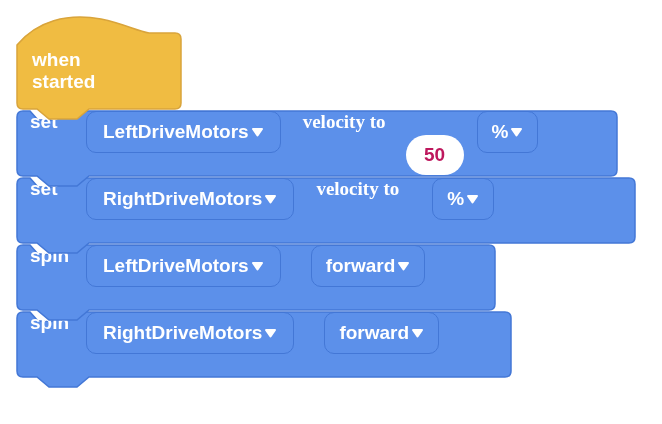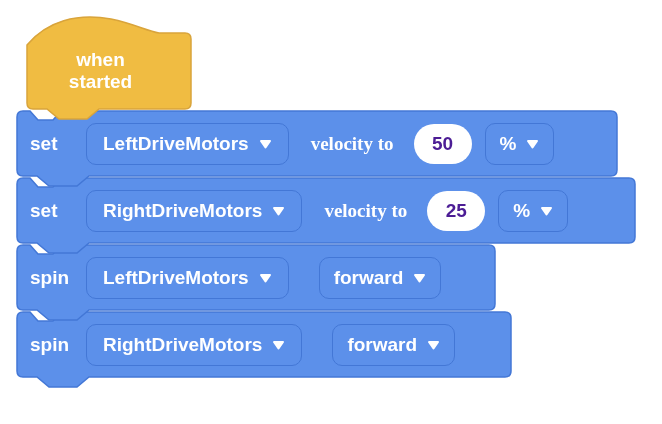--- a/index.html
+++ b/index.html
@@ -23,70 +23,71 @@
   }
   .block svg.shape {
     position: absolute;
     left: -1px;
     top: -1px;
     pointer-events: none;
   }
   .row {
     position: relative;
     display: flex;
-    align-items: center;
+    align-items: flex-start;
     height: 65px;
     padding-left: 13px;
   }
   .hat-row {
     position: relative;
     display: flex;
     align-items: center;
     margin-top: 16px;
     height: 76px;
     padding-left: 15px;
   }
   .keyword { width: 56px; flex: 0 0 auto; }
   .dropdown {
     display: inline-flex;
     align-items: center;
     justify-content: center;
-    gap: 10px;
+    gap: 2px;
     height: 42px;
     padding: 0 16px;
     border: 1.5px solid #4377d6;
     border-radius: 10px;
     white-space: nowrap;
     cursor: pointer;
   }
   .mid-label { margin: 0 20px 0 22px; white-space: nowrap; font-family: Liberation Serif, serif; }
   .value-pill {
     display: inline-flex;
     align-items: center;
     justify-content: center;
     min-width: 58px;
     height: 40px;
     padding: 0 12px;
     border-radius: 20px;
     background: #ffffff;
-    color: #4c1d95;
+    color: #be185d;
     font-weight: bold;
     font-size: 19px;
     cursor: text;
+    margin-top: 24px;
   }
   .unit-dd { margin-left: 13px; padding: 0 14px; }
   .dir-dd { margin-left: 30px; padding: 0 14px; }
   .arrow-icon { display: inline-flex; align-items: center; }
 </style>
 </head>
 <body>
 
 <div id="canvas">
 
-  <div class="block" style="left:27px; top:17px; width:132px; height:92px; z-index:5;text-align:center;">
+  <div class="block" style="left:17px; top:17px; width:132px; height:92px; z-index:5;">
     <svg class="shape" width="166" height="106" viewBox="-1 -1 166 106">
       <path d="M 0 28 C 20 4 50 -4 84 2 C 108 7 120 14 132 16 H 158 Q 164 16 164 22 V 86 Q 164 92 158 92 H 72 L 60 102 H 32 L 20 92 H 6 Q 0 92 0 86 Z" fill="#f0bc42" stroke="#d9a43b" stroke-width="1.5"></path>
     </svg>
     <div class="hat-row">
       <span>when started</span>
     </div>
   </div>
 
   <div class="block" style="left:17px; top:111px; width:600px; height:65px; z-index:4;">
     <svg class="shape" width="602" height="78" viewBox="-1 -1 602 78">
@@ -123,21 +124,20 @@
       <span class="keyword">set</span>
       <span class="dropdown">
         <span>RightDriveMotors</span>
         <span class="arrow-icon">
           <svg width="13" height="10" viewBox="0 0 13 10">
               <path d="M 2 2 H 11 L 6.5 8.5 Z" fill="#ffffff" stroke="#ffffff" stroke-width="2" stroke-linejoin="round"></path>
             </svg>
         </span>
       </span>
       <span class="mid-label">velocity to</span>
-      <span class="value-pill">25</span>
       <span class="dropdown unit-dd">
         <span>%</span>
         <span class="arrow-icon">
           <svg width="13" height="10" viewBox="0 0 13 10">
               <path d="M 2 2 H 11 L 6.5 8.5 Z" fill="#ffffff" stroke="#ffffff" stroke-width="2" stroke-linejoin="round"></path>
             </svg>
         </span>
       </span>
     </div>
   </div>

